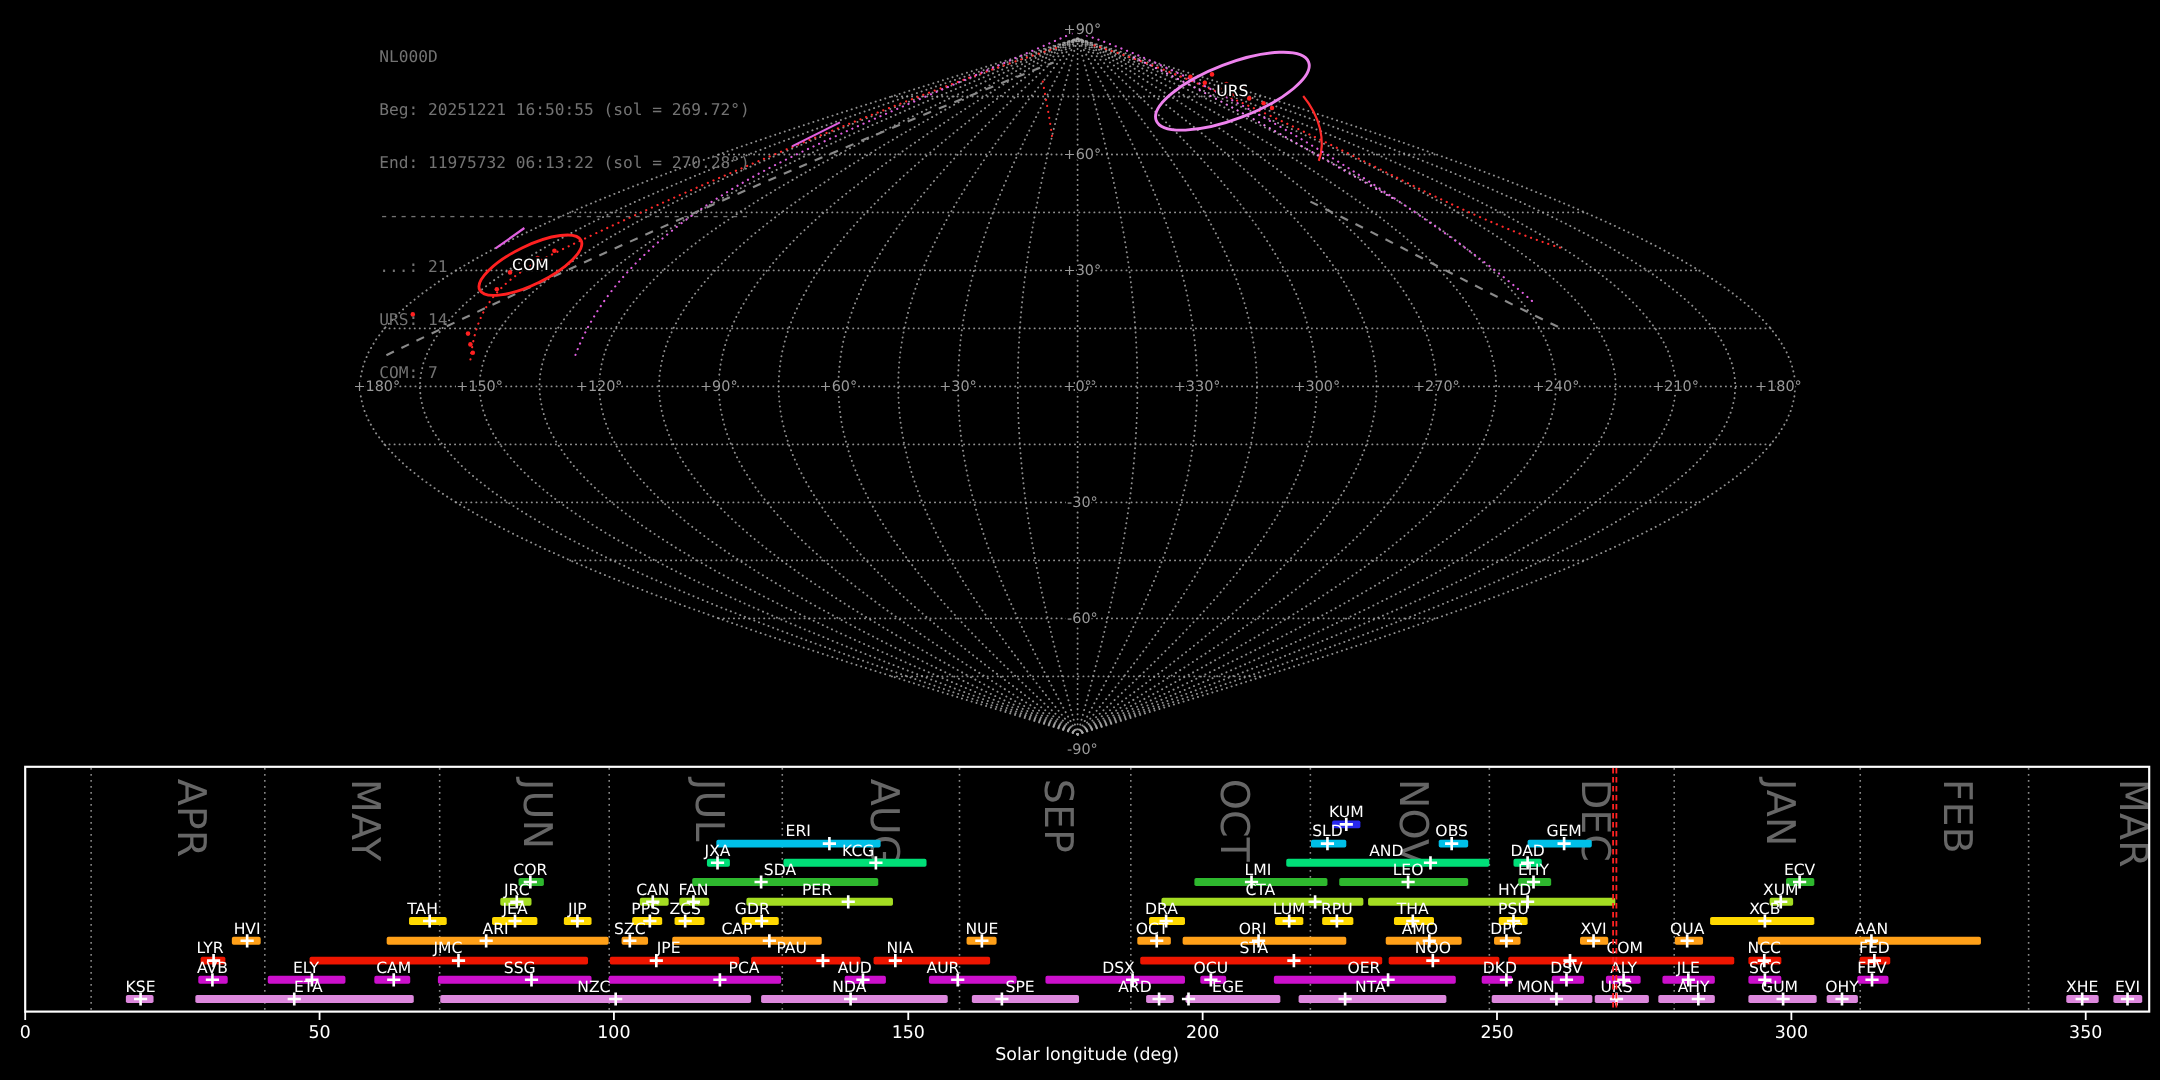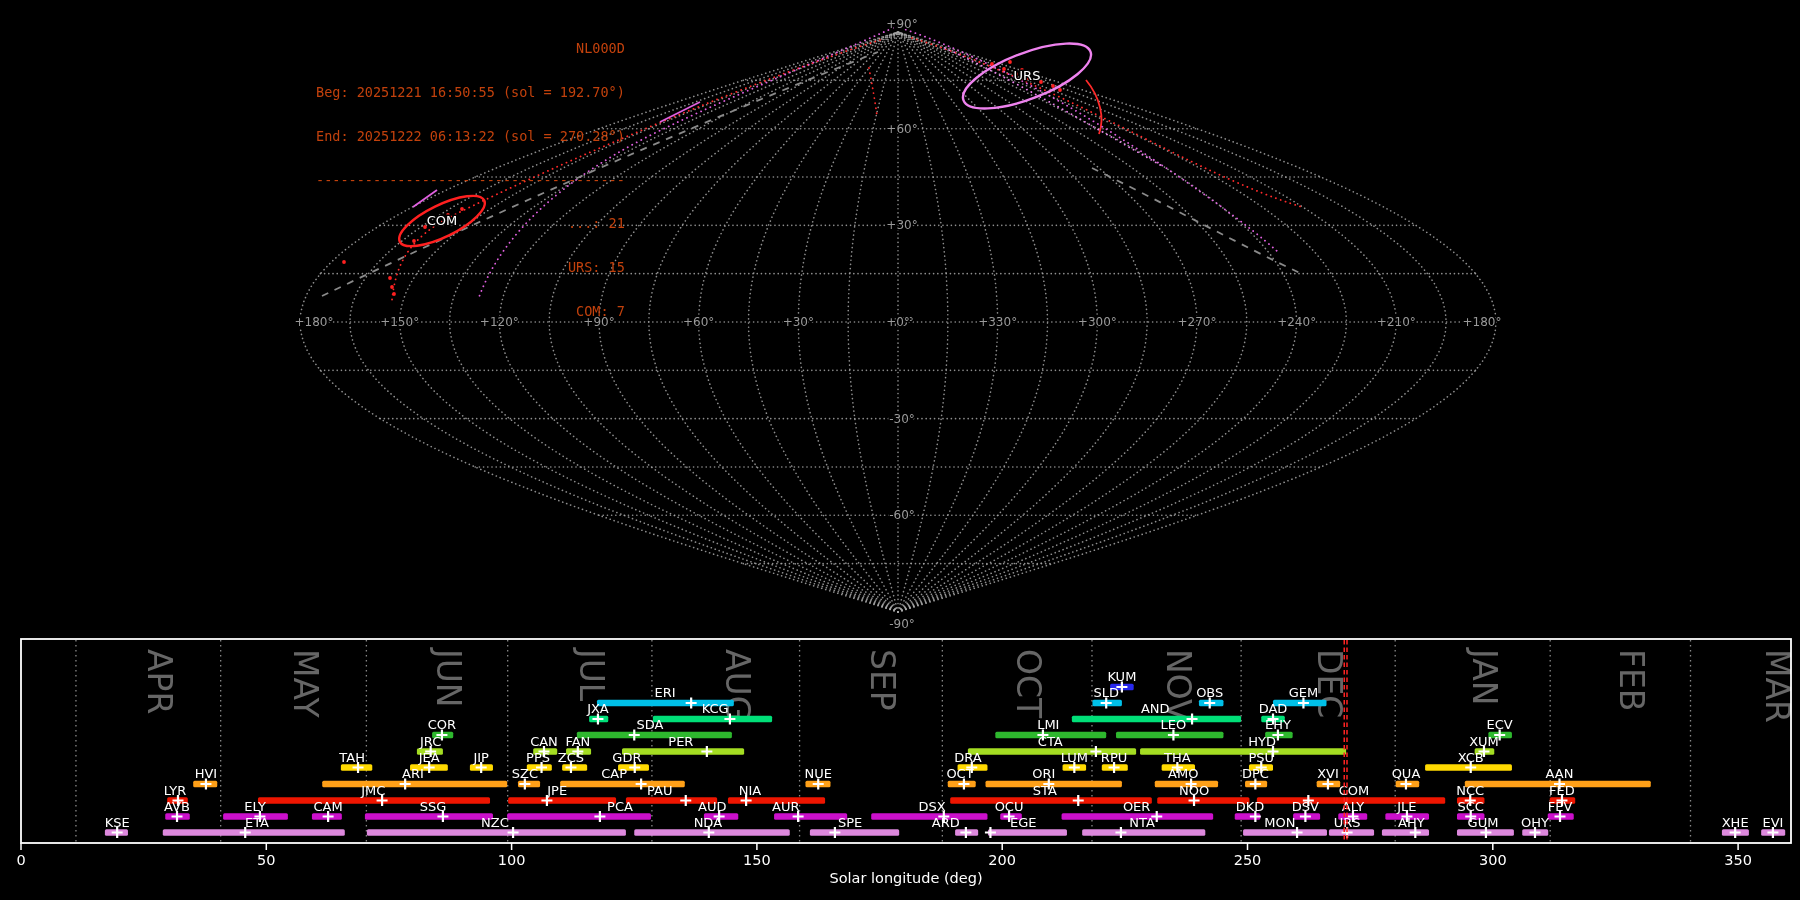--- a/index.html
+++ b/index.html
@@ -1,20 +1,20 @@
 <!DOCTYPE html>
 <html><head>
 <meta charset="utf-8">
 <style>
   html,body{margin:0;padding:0;background:#000;}
   .stage{position:relative;width:1800px;height:900px;background:#000;overflow:hidden;
          font-family:"DejaVu Sans",sans-serif;}
-  .info{position:absolute;left:316px;top:12px;color:#c2410c;
+  .info{position:absolute;left:316px;top:12px;color:#737373;
         font-family:"DejaVu Sans Mono",monospace;font-size:13.5px;line-height:14.6px;
-        white-space:pre;text-align:right;}
+        white-space:pre;}
   svg text{font-family:"DejaVu Sans",sans-serif;}
 </style>
 </head>
 <body>
 
 <div class="stage">
   <svg id="scene" width="1800" height="900" viewBox="0 0 1800 900">
     <g id="map-layer">
         <line x1="743.2262110286927" y1="563.65" x2="1052.7737889713073" y2="563.65" stroke="#a8a8a8" stroke-width="1.6" opacity="0.85" stroke-dasharray="0.1 4.1" stroke-linecap="round"></line>
         <line x1="599" y1="515.3199999999999" x2="1197" y2="515.3199999999999" stroke="#a8a8a8" stroke-width="1.6" opacity="0.85" stroke-dasharray="0.1 4.1" stroke-linecap="round"></line>
@@ -410,20 +410,20 @@
         <rect x="1761.1581999999999" y="829.2" width="24.039400000000114" height="6.6" rx="1.5" fill="#dd88dd"></rect>
         <text x="1772.9326" y="826.5" fill="#fff" font-size="13px" text-anchor="middle">EVI</text>
         <path d="M1767.4326,832.5 H1778.4326 M1772.9326,827 V838" stroke="#fff" stroke-width="2.2" fill="none"></path>
         <line x1="1344.24632" y1="640" x2="1344.24632" y2="842" stroke="#ff2222" stroke-width="1.5" stroke-dasharray="4.5 3"></line>
         <line x1="1346.9936799999998" y1="640" x2="1346.9936799999998" y2="842" stroke="#ff2222" stroke-width="1.5" stroke-dasharray="4.5 3"></line>
       </g>
   </svg>
 
   <div class="info">
     <div>NL000D</div>
-    <div>Beg: 20251221 16:50:55 (sol = 192.70°)</div>
-    <div>End: 20251222 06:13:22 (sol = 270.28°)</div>
+    <div>Beg: 20251221 16:50:55 (sol = 269.72°)</div>
+    <div>End: 11975732 06:13:22 (sol = 270.28°)</div>
     <div>--------------------------------------</div>
     <div>...: 21</div>
-    <div>URS: 15</div>
+    <div>URS: 14</div>
     <div>COM: 7</div>
   </div>
 </div>
 
 </body></html>

